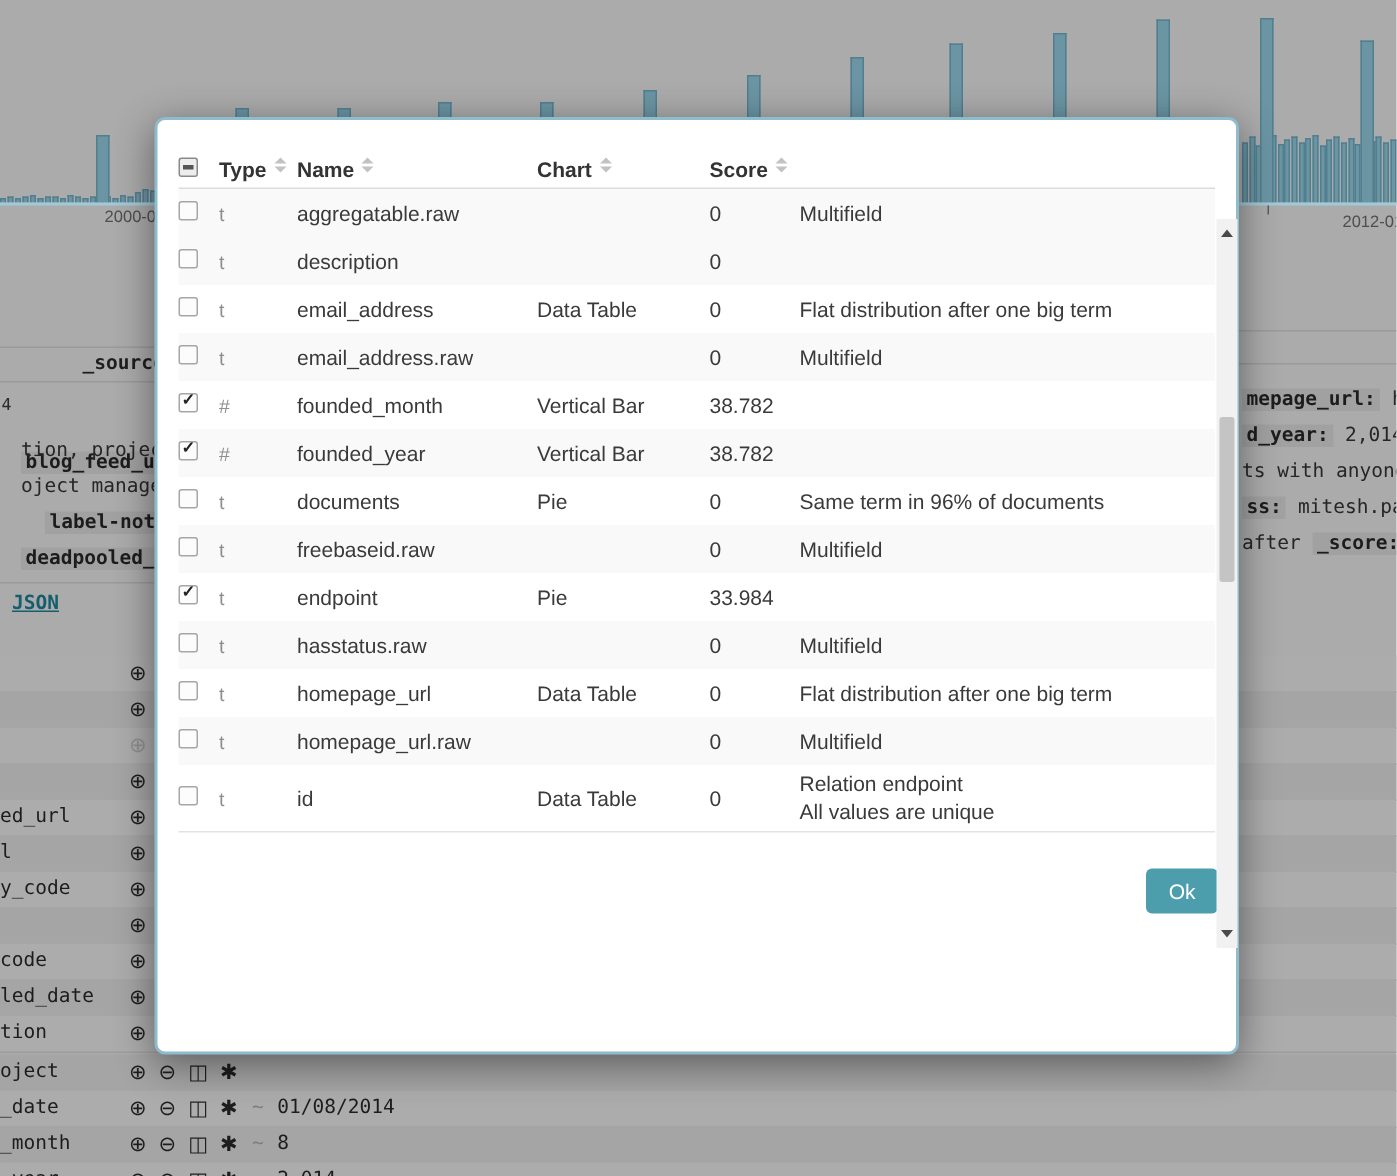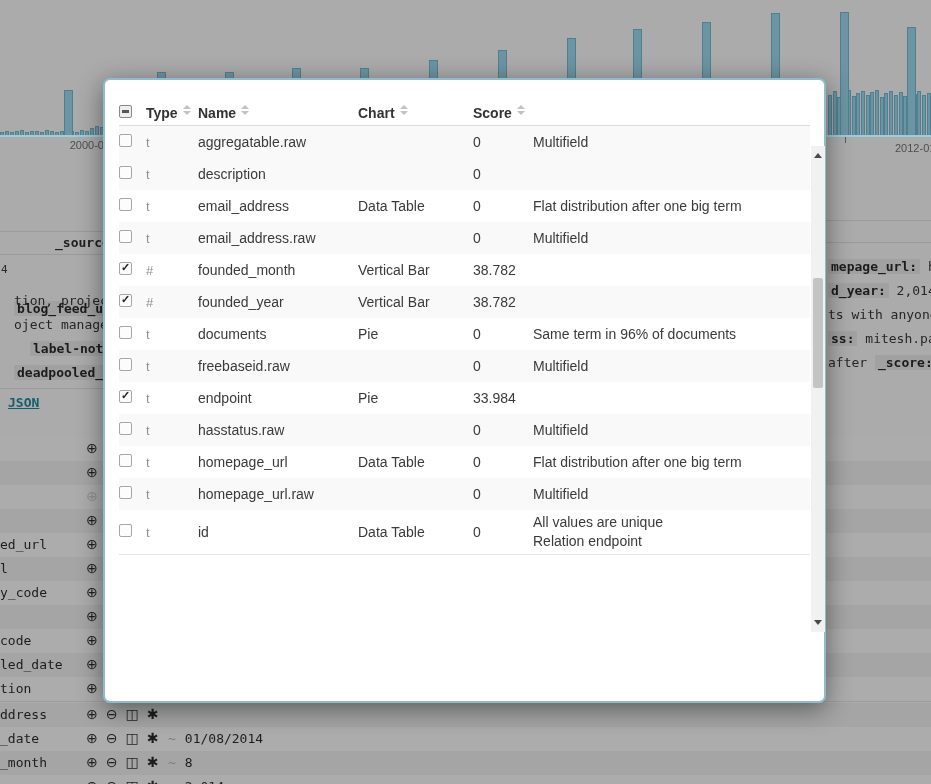--- a/index.html
+++ b/index.html
@@ -251,21 +251,21 @@
     <div class="frow light" style="top: 677px;">
       <span class="flabel">tion</span>
       <span class="ficons">
         <span>⊕</span>
         <span>⊖</span>
         <span>◫</span>
         <span>✱</span>
       </span>
     </div>
     <div class="frow dark" style="top: 703px;">
-      <span class="flabel">ddress</span>
+      <span class="flabel">oject</span>
       <span class="ficons">
         <span>⊕</span>
         <span>⊖</span>
         <span>◫</span>
         <span>✱</span>
       </span>
     </div>
     <div class="frow light" style="top: 727px;">
       <span class="flabel">_date</span>
       <span class="ficons">
@@ -453,24 +453,27 @@
             <div>Multifield</div>
           </div>
         </div>
         <div class="trow">
           <div class="c-cb"><span class="cb"></span></div>
           <div class="c-type"><span class="ticon">t</span></div>
           <div class="c-name">id</div>
           <div class="c-chart">Data Table</div>
           <div class="c-score">0</div>
           <div class="c-notes">
+            <div>Relation endpoint</div>
             <div>All values are unique</div>
-            <div>Relation endpoint</div>
           </div>
         </div>
       </div>
   </div>
   <div id="msb">
     <div id="sbup" class="sbarrow"></div>
     <div id="sbthumb"></div>
     <div id="sbdn" class="sbarrow"></div>
   </div>
+  <div id="mfooter">
+    <button class="okbtn">Ok</button>
+  </div>
 </div>
 
 </body></html>

